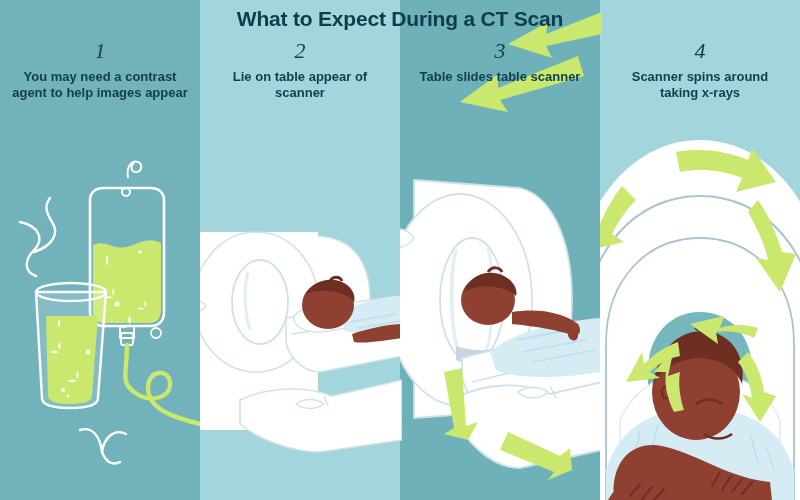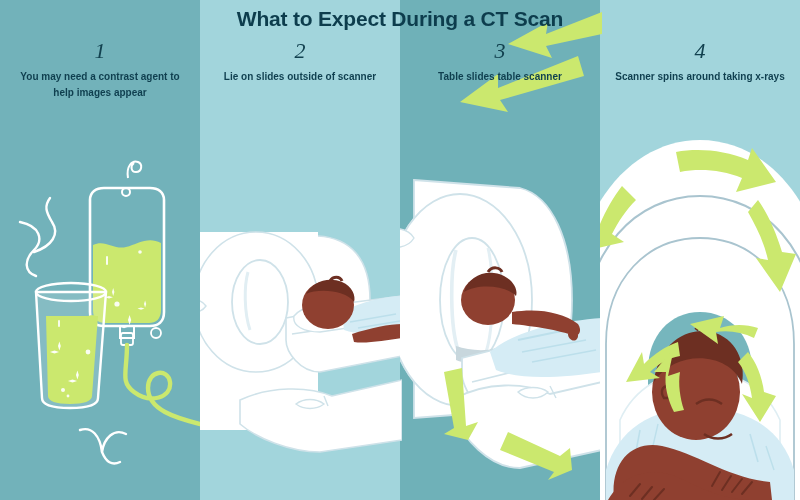--- a/index.html
+++ b/index.html
@@ -27,21 +27,21 @@
   }
   .steps-head{position:absolute;top:38px;left:0;width:800px;display:flex;}
   .step-head{width:200px;text-align:center;}
   .step-num{
     font-family:"Liberation Serif",serif;
     font-style:italic;font-size:22px;color:#12414f;
     line-height:26px;
   }
   .step-cap{
     margin-top:5px;
-    font-size:10px;font-weight:bold;color:#0f3f4f;
+    font-size:13px;font-weight:bold;color:#0f3f4f;
     line-height:16px;padding:0 12px;
   }
 
   
   .art{position:absolute;inset:0;}
   .art svg{position:absolute;top:0;left:0;}
 </style>
 </head>
 <body>
 
@@ -290,21 +290,21 @@
 
   <div class="title">What to Expect During a CT Scan</div>
 
   <div class="steps-head">
     <div class="step-head">
       <div class="step-num">1</div>
       <div class="step-cap">You may need a contrast agent to help images appear</div>
     </div>
     <div class="step-head">
       <div class="step-num">2</div>
-      <div class="step-cap">Lie on slides outside of scanner</div>
+      <div class="step-cap">Lie on table appear of scanner</div>
     </div>
     <div class="step-head">
       <div class="step-num">3</div>
       <div class="step-cap">Table slides table scanner</div>
     </div>
     <div class="step-head">
       <div class="step-num">4</div>
       <div class="step-cap">Scanner spins around taking x-rays</div>
     </div>
   </div>

